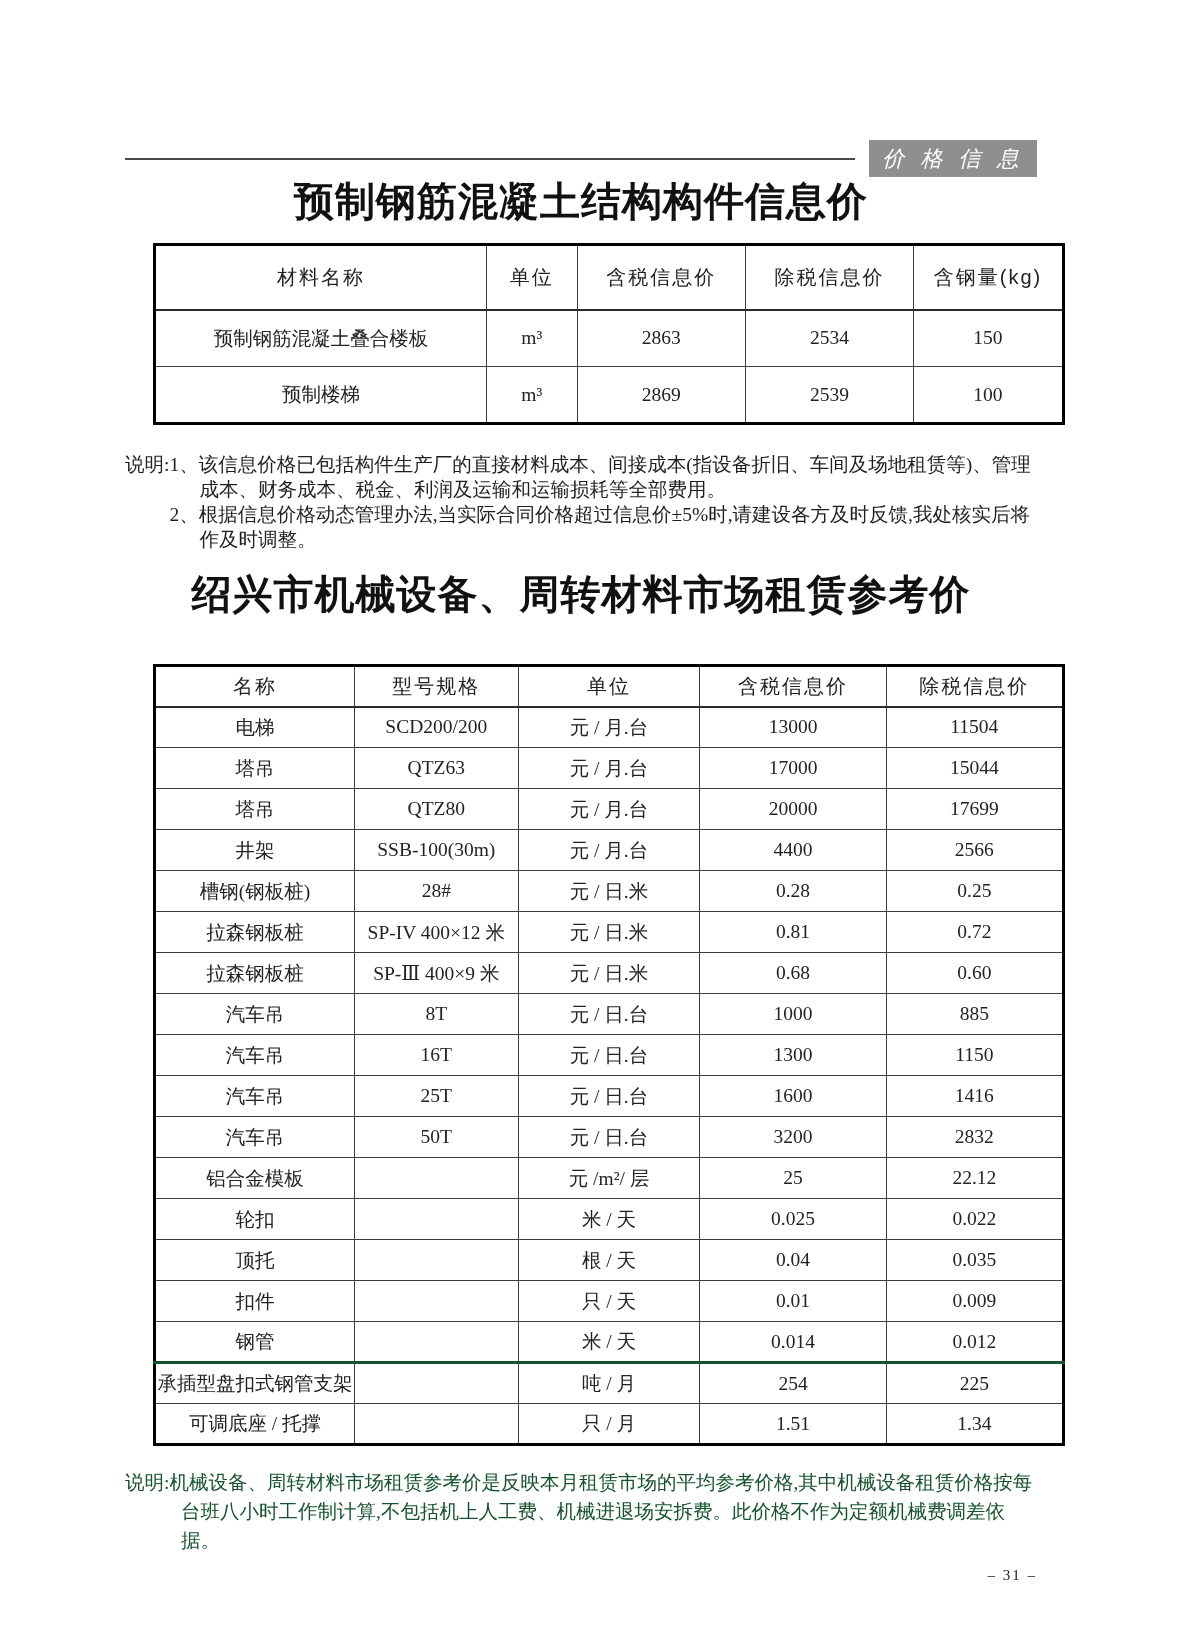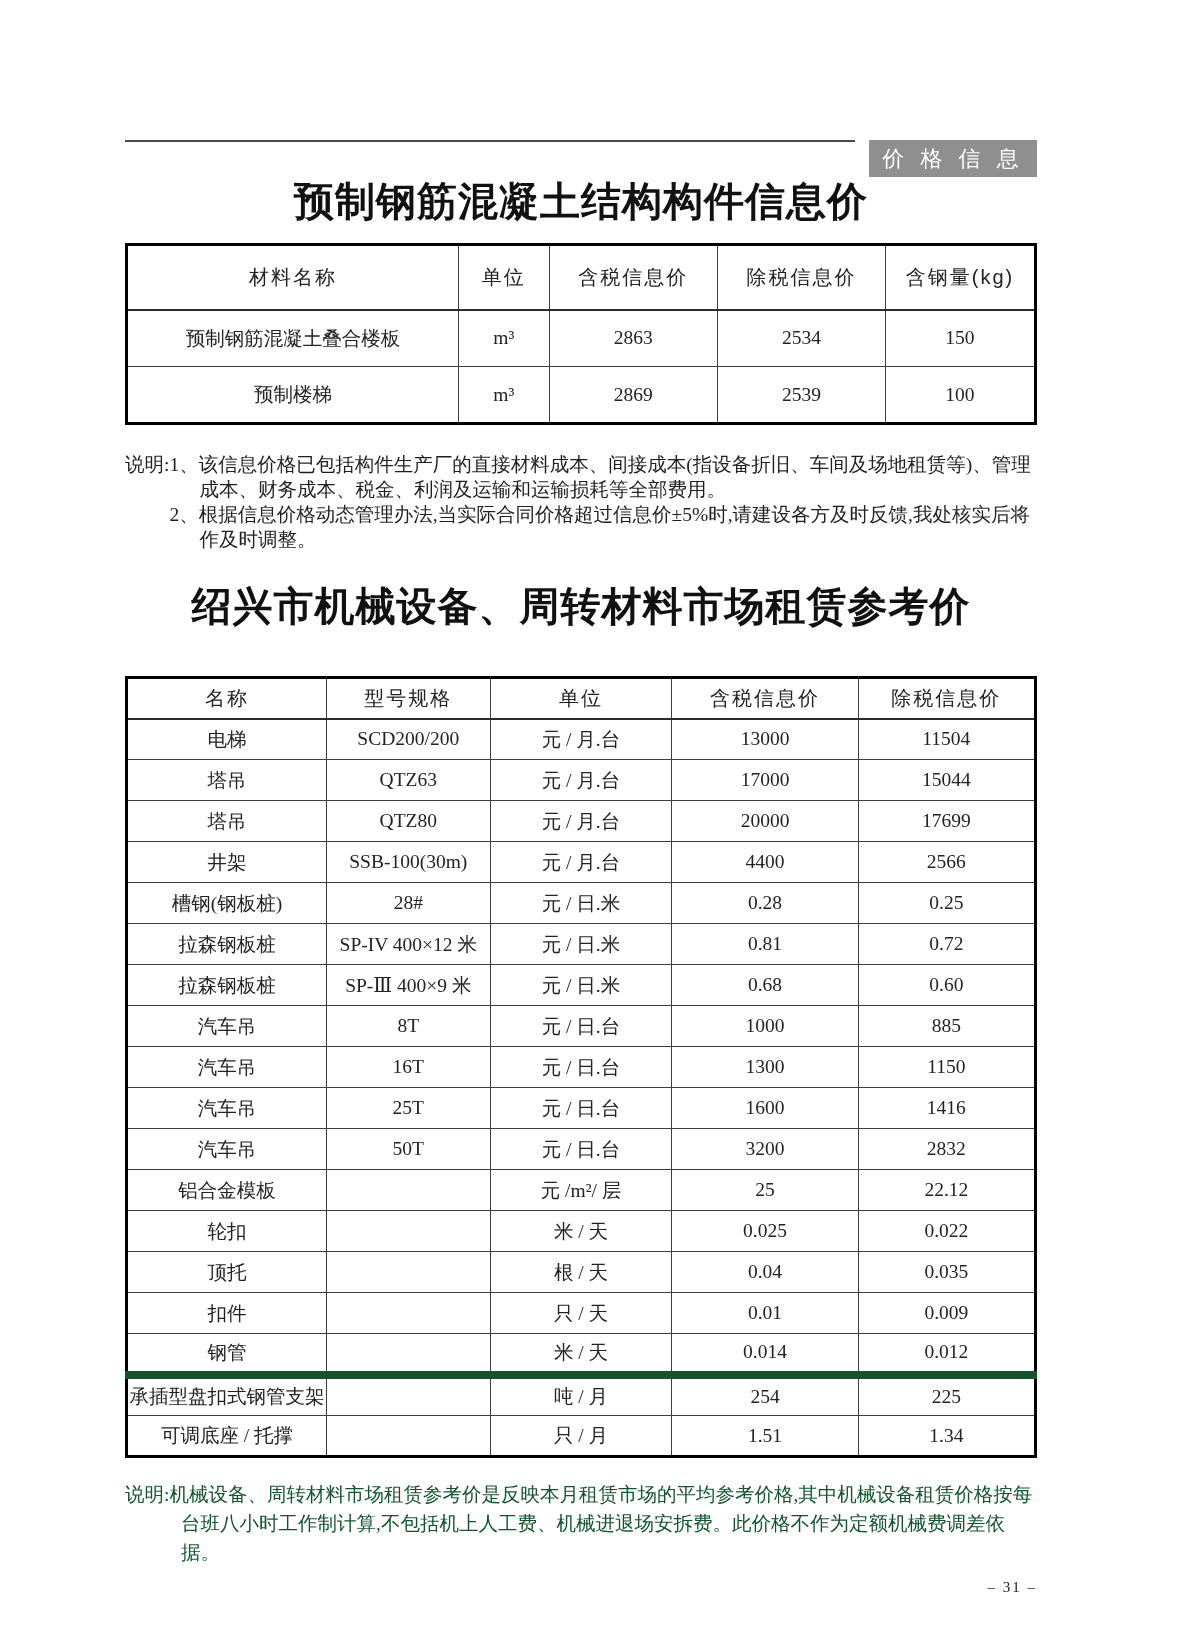--- a/index.html
+++ b/index.html
@@ -11,70 +11,70 @@
     position:relative;
     overflow:hidden;
   }
   .content {
     width:912px;
     margin-left:125px;
     padding-top:140px;
   }
 
   
-  .header-bar { display:flex; align-items:flex-start; height:37px; }
+  .header-bar { display:flex; align-items:center; height:37px;font-style:italic; }
   .header-rule { flex:1; height:2px; background:#4a4a4a; margin-right:14px; }
   .badge {
     width:168px; height:37px;
     background:#8f8f8f; color:#ffffff;
     font-family:"Liberation Sans","DejaVu Sans",sans-serif;
     font-size:22px; letter-spacing:5px;
     display:flex; align-items:center; justify-content:center;
     white-space:nowrap;
   }
 
   
   .sec-title {
     text-align:center;
     font-size:40px; font-weight:800;
     letter-spacing:1px;
     color:#111;
     line-height:1.25;
   }
   .sec-title.first  { margin-top:0; }
-  .sec-title.second { margin-top:30px; }
+  .sec-title.second { margin-top:18px; }
 
   
   table {
     width:100%;
     border-collapse:collapse;
     table-layout:fixed;
     text-align:center;
     color:#222;
   }
   table, th, td { border:1px solid #3d3d3d; }
-  table { border:3px solid #000; }
+  table { border:3px solid #000;margin-left:28px; }
   thead th { border-bottom:2px solid #2a2a2a; }
   th {
     font-family:"Liberation Sans","DejaVu Sans",sans-serif;
     font-weight:normal; font-size:20px;
     letter-spacing:2px;
   }
   td { font-size:19.5px; }
 
   .table1 { margin-top:16px; }
   .table1 thead th { height:65px; }
   .table1 tbody td { height:57px; }
   .t1c1{width:36.5%}.t1c2{width:10%}.t1c3{width:18.5%}.t1c4{width:18.5%}.t1c5{width:16.5%}
 
   .table2 { margin-top:44px; }
   .table2 thead th { height:41px; }
   .table2 tbody td { height:41px; }
   .t2c1{width:22%}.t2c2{width:18%}.t2c3{width:20%}.t2c4{width:20.5%}.t2c5{width:19.5%}
-  .table2 tr.thick-top td { border-top:8px solid #14532d; }
+  .table2 tr.thick-top td { border-top:3px solid #14532d; }
 
   
   .notes {
     margin-top:27px;
     font-size:19.5px;
     line-height:25px;
     color:#1f1f1f;
   }
   .notes-flex { display:flex; }
   .notes-label { flex:0 0 auto; white-space:nowrap; }

